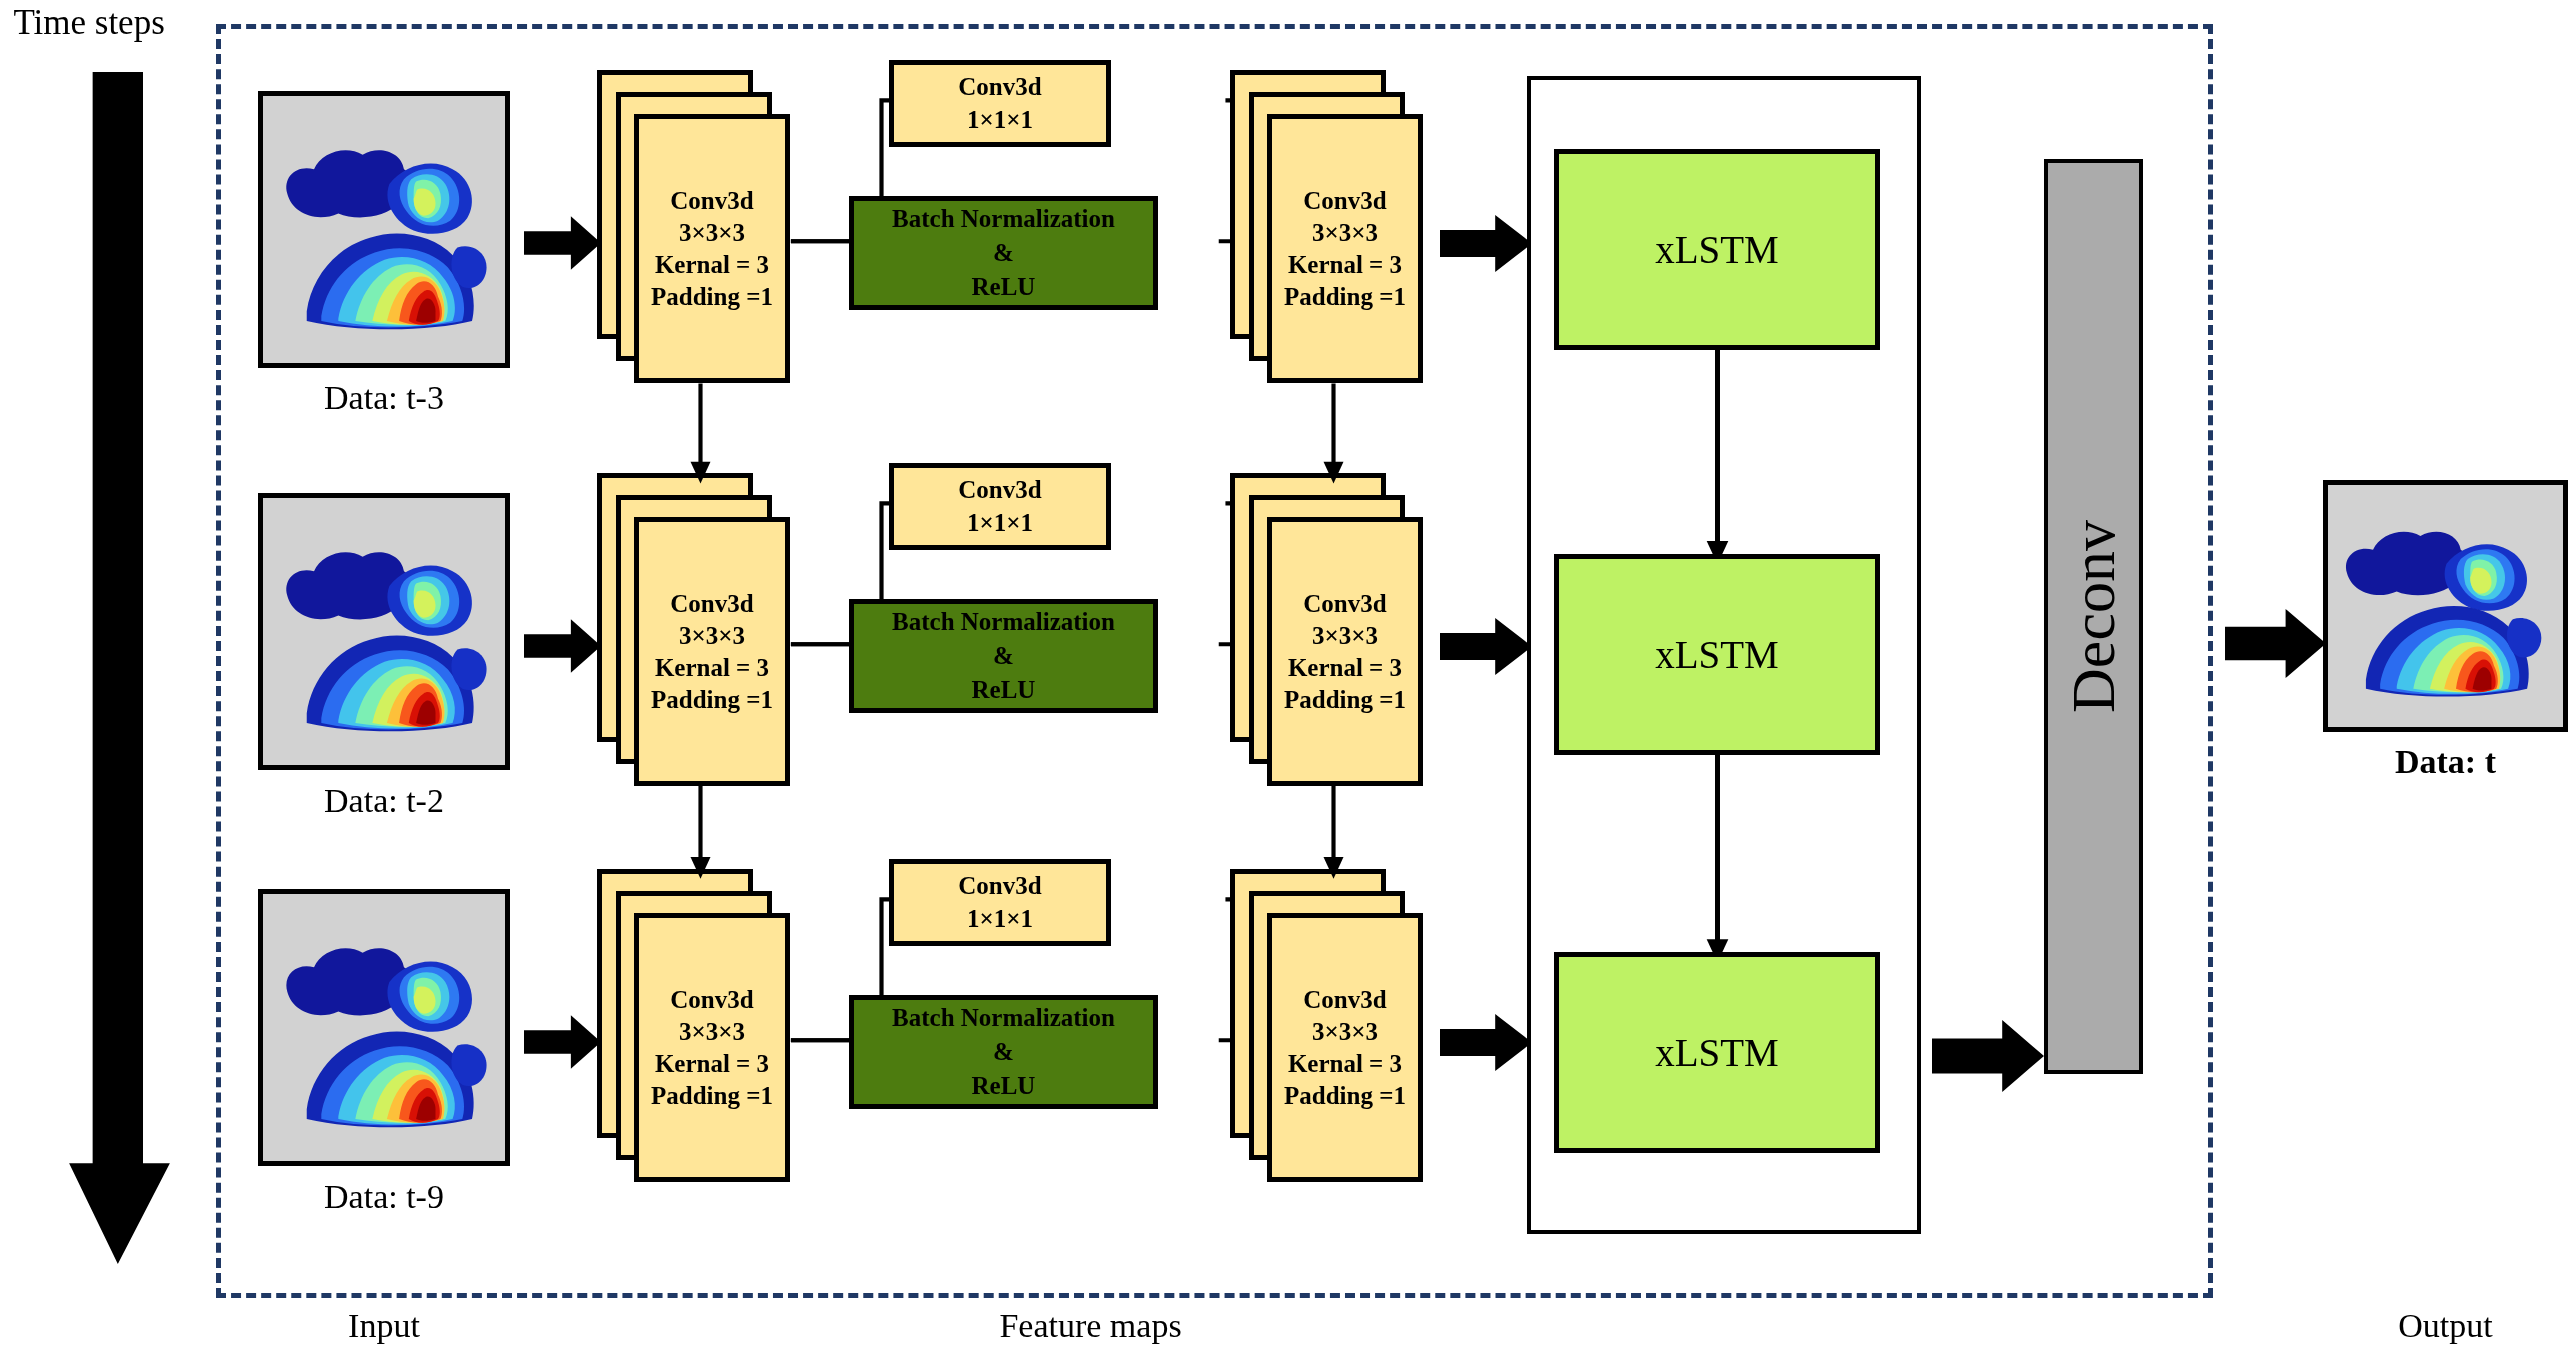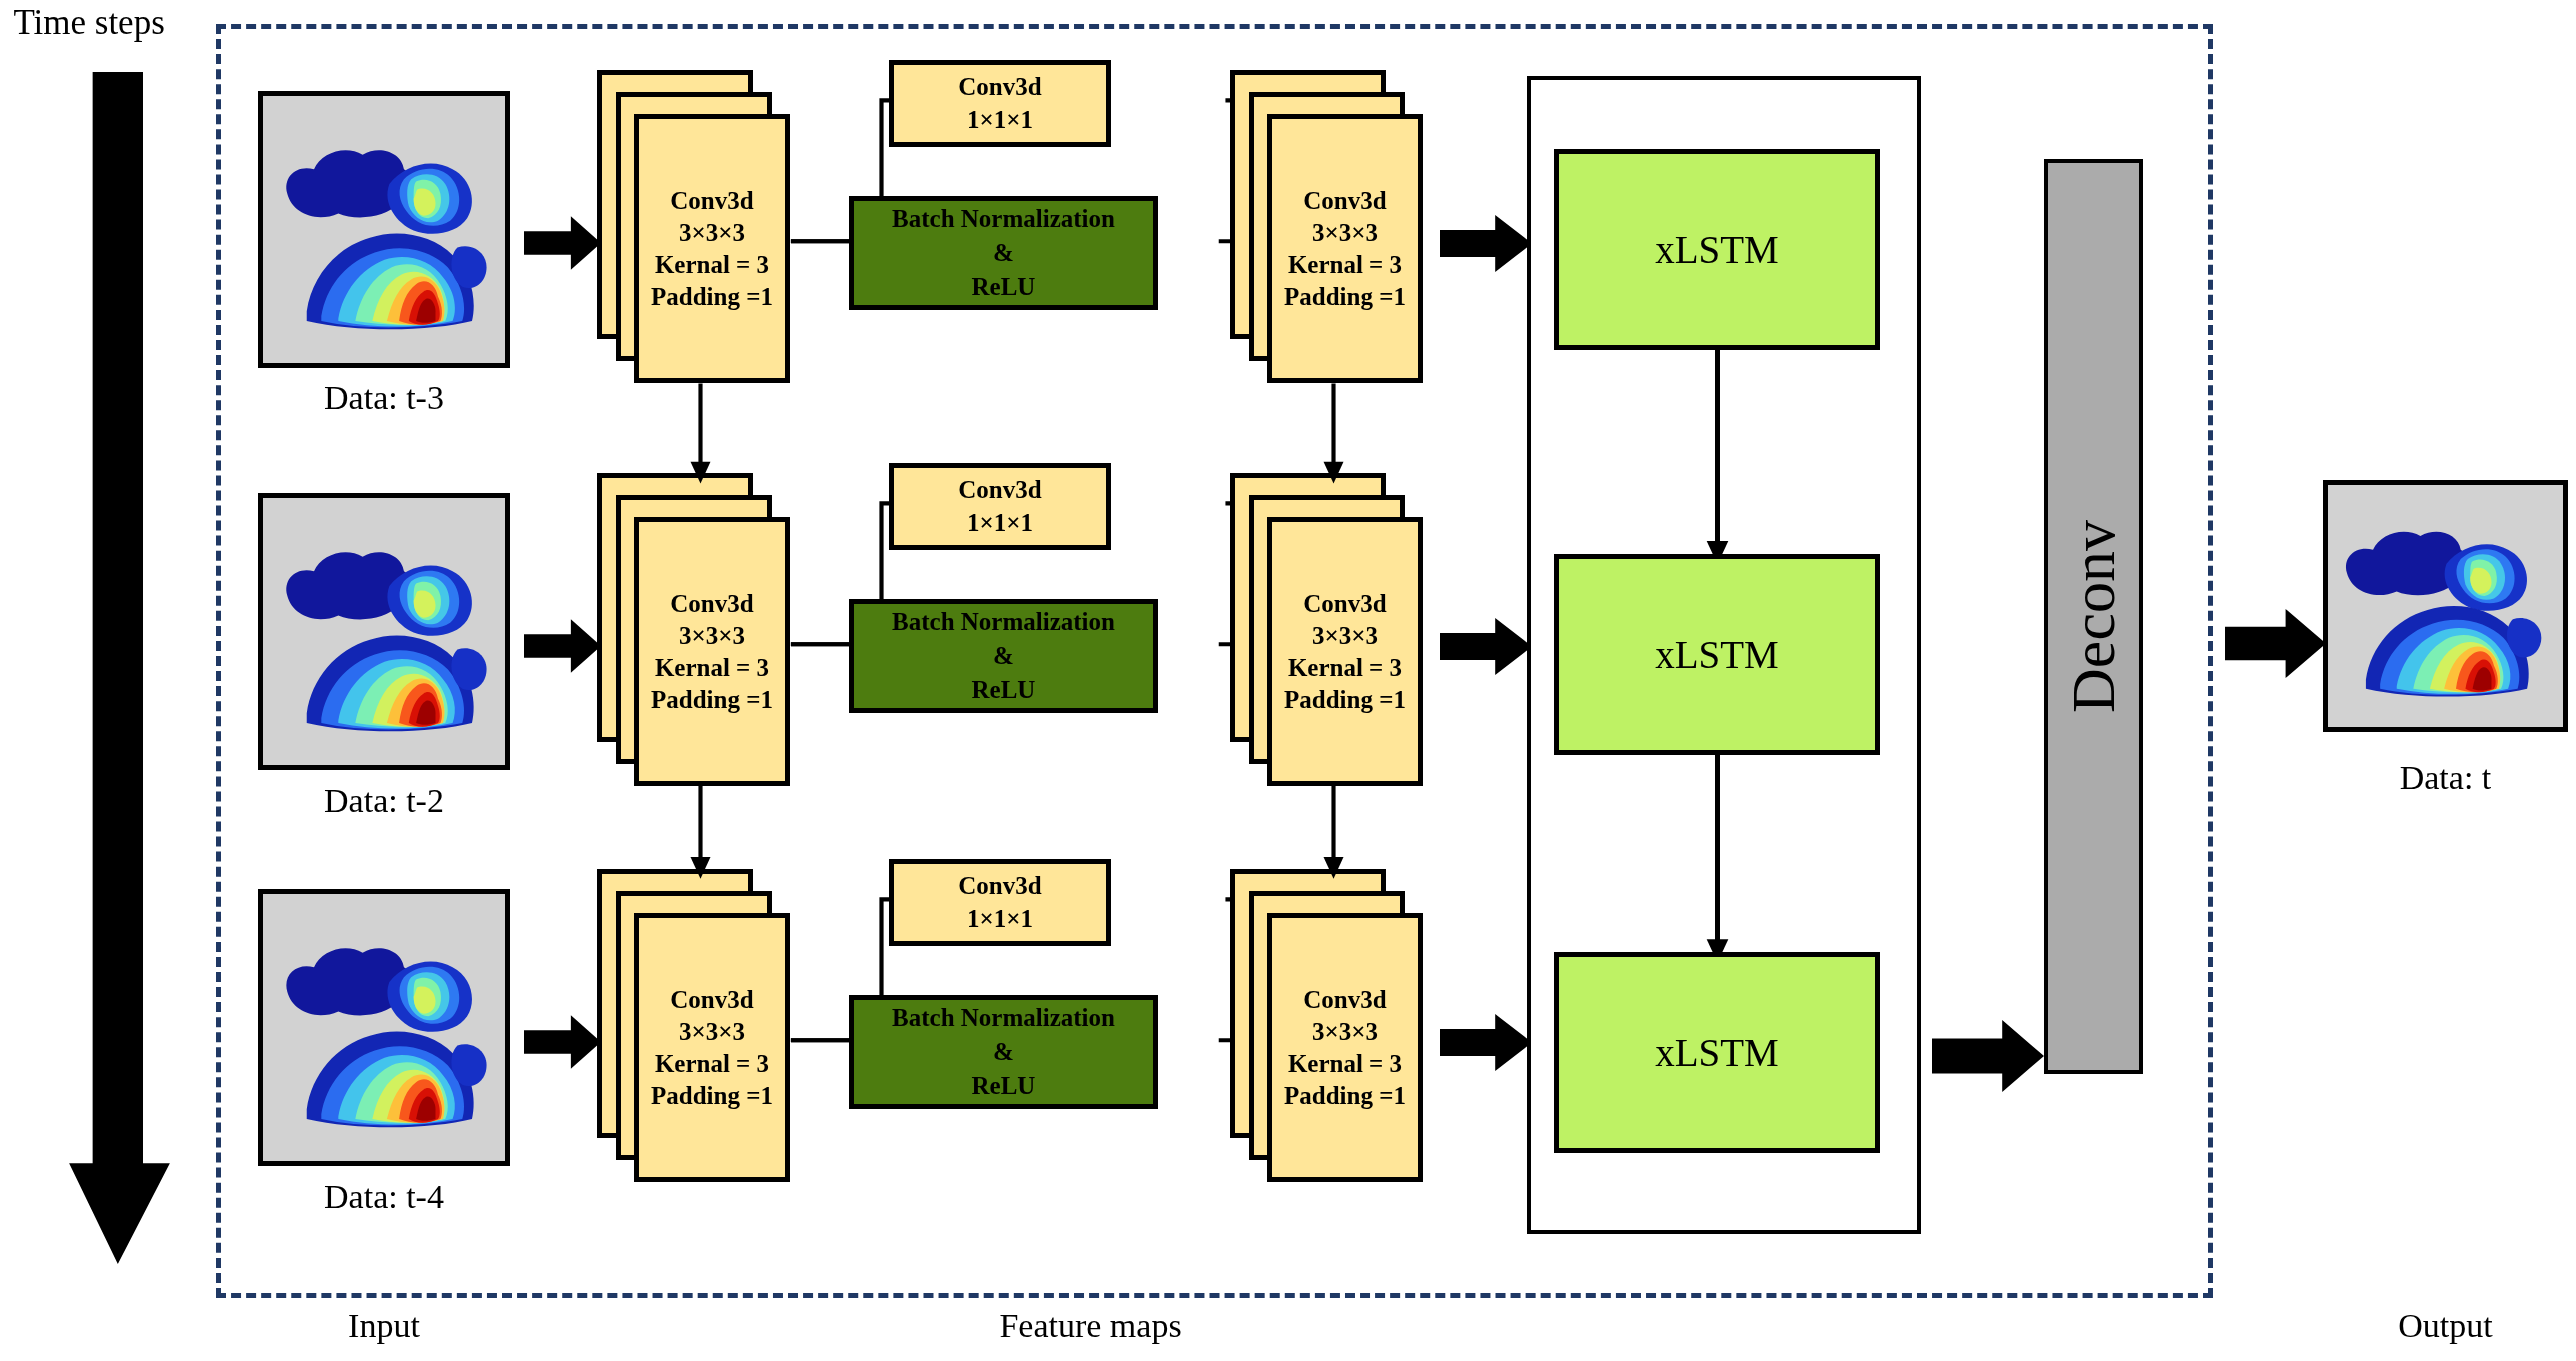--- a/index.html
+++ b/index.html
@@ -389,21 +389,21 @@
                  C74,86 74,90 73,92 C68,94 61,94 56,92 Z" fill="#F8571C"></path>
         <path d="M60,92 C61,86 63,82 66,80 C69,78 71,81 72,85
                  C73,88 73,91 72,92 C68,94 63,94 60,92 Z" fill="#D81005"></path>
         <path d="M63,92 C64,87 65,84 67,83 C69,82 71,85 71,88
                  C71,90 71,92 71,92 C68,93 65,93 63,92 Z" fill="#9D0000"></path>
         <path d="M80,62 C86,60 92,64 92,70 C92,76 87,80 82,78
                  C77,75 76,66 80,62 Z" fill="#1630C6"></path>
       </g>
     </svg>
   </div>
-  <div class="abs data-caption" style="left:258px; top:1178px; width:252px;">Data: t-4</div>
+  <div class="abs data-caption" style="left:258px; top:1178px; width:252px;">Data: t-9</div>
 
   <svg class="ov" style="left:524px; top:1015px;" width="77" height="54" viewBox="0 0 92 64">
     <polygon points="0,18 56,18 56,0 92,32 56,64 56,46 0,46" fill="#000"></polygon>
   </svg>
 
   <div class="abs conv-stack" style="left:597px; top:869px; width:203px; height:315px;">
     <div class="conv-card" style="left:0px; top:0px; width:156px; height:269px;"></div>
     <div class="conv-card" style="left:18.5px; top:22px; width:156px; height:269px;"></div>
     <div class="conv-card front" style="left:37px; top:44px; width:156px; height:269px;">
       <div class="conv-text">
@@ -545,20 +545,20 @@
                  C72,82 72,86 71,88 C66,90 59,90 54,88 Z" fill="#F8571C"></path>
         <path d="M58,88 C59,82 61,78 64,76 C67,74 69,77 70,81
                  C71,84 71,87 70,88 C66,90 61,90 58,88 Z" fill="#D81005"></path>
         <path d="M61,88 C62,83 63,80 65,79 C67,78 69,81 69,84
                  C69,86 69,88 69,88 C66,89 63,89 61,88 Z" fill="#9D0000"></path>
         <path d="M78,58 C84,56 90,60 90,66 C90,72 85,76 80,74
                  C75,71 74,62 78,58 Z" fill="#1630C6"></path>
       </g>
     </svg>
   </div>
-  <div class="abs data-caption" style="left:2323px; top:759px; width:245px;">Data: t</div>
+  <div class="abs data-caption" style="left:2323px; top:743px; width:245px;font-weight:bold;">Data: t</div>
 
   <div class="abs stage-label" style="left:258px; top:1307px; width:252px;">Input</div>
   <div class="abs stage-label" style="left:755px; top:1307px; width:671px;">Feature maps</div>
   <div class="abs stage-label" style="left:2323px; top:1307px; width:245px;">Output</div>
 
 </div>
 
 
 </body></html>

